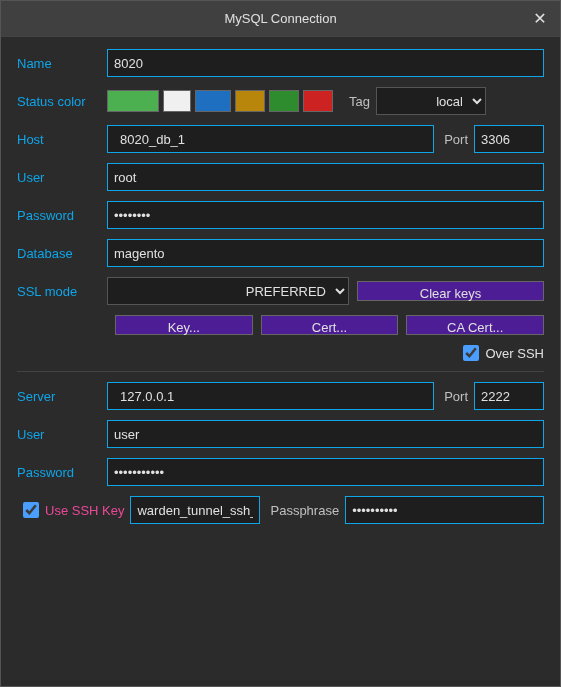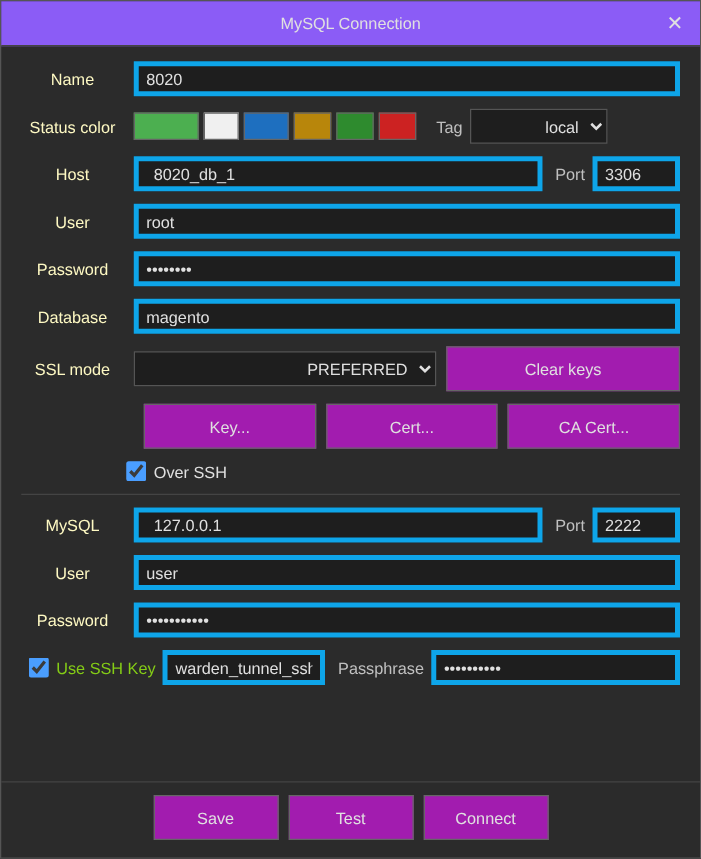--- a/index.html
+++ b/index.html
@@ -19,21 +19,21 @@
     .dialog {
       background: #2b2b2b;
       border: 1px solid #555;
       width: 561px;
       height: 687px;
       display: flex;
       flex-direction: column;
     }
 
     .title-bar {
-      background: #8b5cf6;
+      background: #404040;
       border-bottom: 1px solid #444;
       display: flex;
       align-items: center;
       justify-content: center;
       height: 36px;
       position: relative;
     }
 
     .title-bar-text {
       color: #e0e0e0;
@@ -63,31 +63,31 @@
       overflow: hidden;
     }
 
     .form-row {
       display: flex;
       align-items: center;
       margin-bottom: 10px;
     }
 
     .label {
-      text-align: center;
+      text-align: left;
       min-width: 90px;
       padding-right: 8px;
-      color: #fef9c3;
+      color: #0ea5e9;
       font-size: 13px;
       white-space: nowrap;
     }
 
     .input-field {
       background: #1e1e1e;
-      border: 4px solid #0ea5e9;
+      border: 1px solid #0ea5e9;
       color: #e0e0e0;
       font-size: 13px;
       padding: 4px 6px;
       height: 28px;
       outline: none;
     }
 
     .input-full {
       flex: 1;
     }
@@ -156,26 +156,26 @@
       display: flex;
       align-items: center;
       margin-bottom: 10px;
     }
 
     .ssl-select {
       width: 242px;
     }
 
     .btn {
-      background: #a21caf;
+      background: #4c1d95;
       border: 1px solid #666;
       color: #e0e0e0;
       font-size: 13px;
       padding: 4px 12px;
-      height: 36px;
+      height: 20px;
       cursor: pointer;
       white-space: nowrap;
     }
 
     .clear-keys-btn {
       margin-left: 8px;
       flex: 1;
     }
 
     .cert-row {
@@ -187,21 +187,22 @@
     }
 
     .cert-btn {
       flex: 1;
     }
 
     .over-ssh-row {
       display: flex;
       align-items: center;
       margin-bottom: 10px;
-      margin-left: 84px;
+      margin-left: 40px;
+      justify-content: flex-end;
     }
 
     .checkbox {
       width: 16px;
       height: 16px;
       cursor: pointer;
       margin-right: 6px;
       accent-color: #4a9eff;
     }
 
@@ -322,47 +323,42 @@
     </div>
 
     <div class="over-ssh-row">
       <input type="checkbox" class="checkbox" id="over-ssh" checked="" style="">
       <label for="over-ssh">Over SSH</label>
     </div>
 
     <hr class="divider">
 
     <div class="form-row">
-      <span class="label">MySQL</span>
+      <span class="label">Server</span>
       <div class="host-port-row">
         <input type="text" class="input-field host-input" value="127.0.0.1" style="">
         <span class="port-label">Port</span>
         <input type="text" class="input-field port-input" value="2222" style="">
       </div>
     </div>
 
     <div class="form-row">
       <span class="label">User</span>
       <input type="text" class="input-field input-full" value="user" style="">
     </div>
 
     <div class="form-row">
       <span class="label">Password</span>
       <input type="password" class="input-field input-full" value="sshpassword" style="">
     </div>
 
     <div class="form-row use-ssh-key-row">
       <input type="checkbox" class="checkbox" id="use-ssh-key" checked="" style="margin-left: 6px; margin-right: 6px;">
-      <label for="use-ssh-key" style="margin-right:6px; color:#84cc16;">Use SSH Key</label>
+      <label for="use-ssh-key" style="margin-right:6px; color:#ec4899;">Use SSH Key</label>
       <input type="text" class="input-field ssh-key-input" value="warden_tunnel_ssh_key" style="">
       <span class="passphrase-label">Passphrase</span>
       <input type="password" class="input-field passphrase-input" value="passphrase" style="">
     </div>
 
   </div>
 
-  <div class="footer">
-    <button class="btn footer-btn">Save</button>
-    <button class="btn footer-btn">Test</button>
-    <button class="btn footer-btn">Connect</button>
-  </div>
 
 </div>
 
 </body></html>

